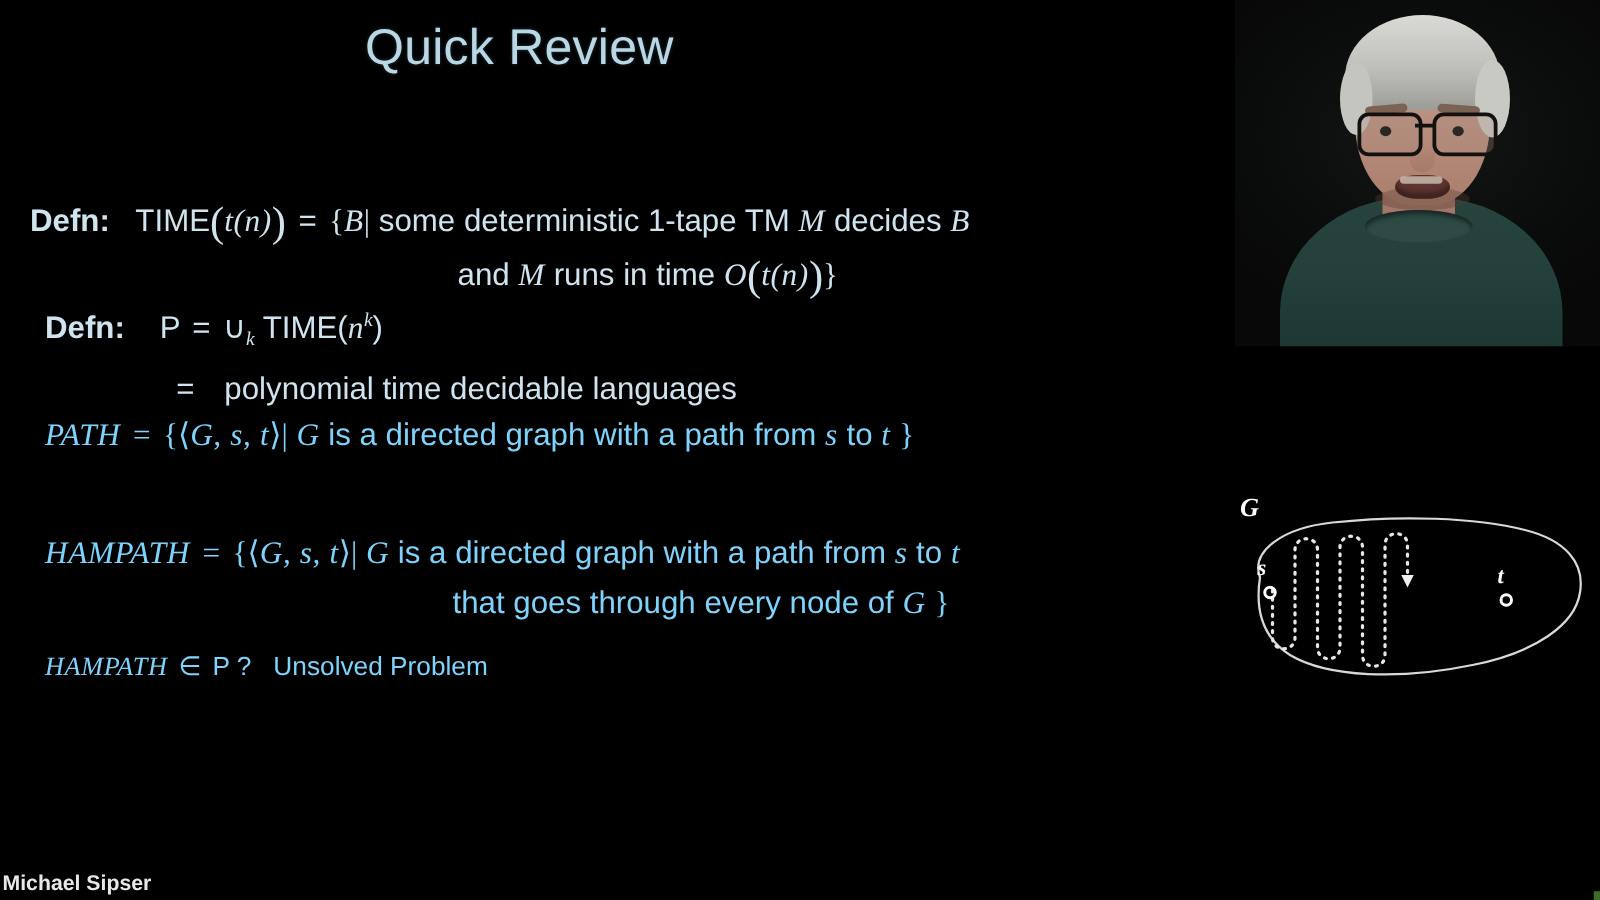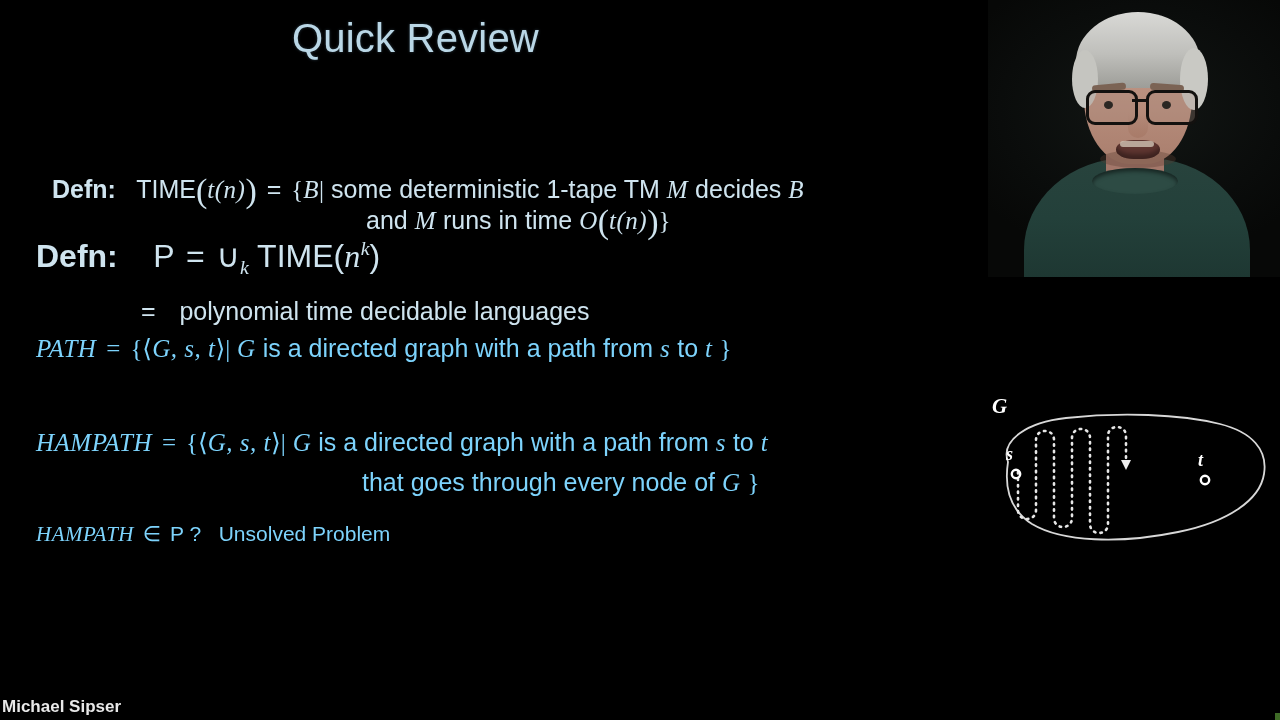--- a/index.html
+++ b/index.html
@@ -78,23 +78,23 @@
   sub.idx {
     font-size: 0.62em;
     vertical-align: sub;
     line-height: 0;
     font-family: "Liberation Serif", serif;
     font-style: italic;
   }
   .op { padding: 0 3px; }
 
   
-  #defn1      { left: 52px;  top: 158px; font-size: 25px; margin-top: 12px; }
+  #defn1      { left: 24px;  top: 158px; font-size: 25px; }
   #defn1b     { left: 366px; top: 201px; font-size: 25px; }
-  #defn2      { left: 36px;  top: 240px; font-size: 32px; text-align: center; }
+  #defn2      { left: 36px;  top: 250px; font-size: 25px; text-align: center; }
   #defn2b     { left: 138px; top: 299px; font-size: 25px; }
 
   #path-def   { left: 36px;  top: 336px; font-size: 25px; }
   #theorem    { left: 36px;  top: 376px; font-size: 25px; }
   #ham-def    { left: 36px;  top: 430px; font-size: 25px; }
   #ham-def-b  { left: 362px; top: 470px; font-size: 25px; }
   #ham-open   { left: 36px;  top: 523px; font-size: 21px; }
   #factoring  { left: 36px;  top: 562px; font-size: 25px; }
 
   

